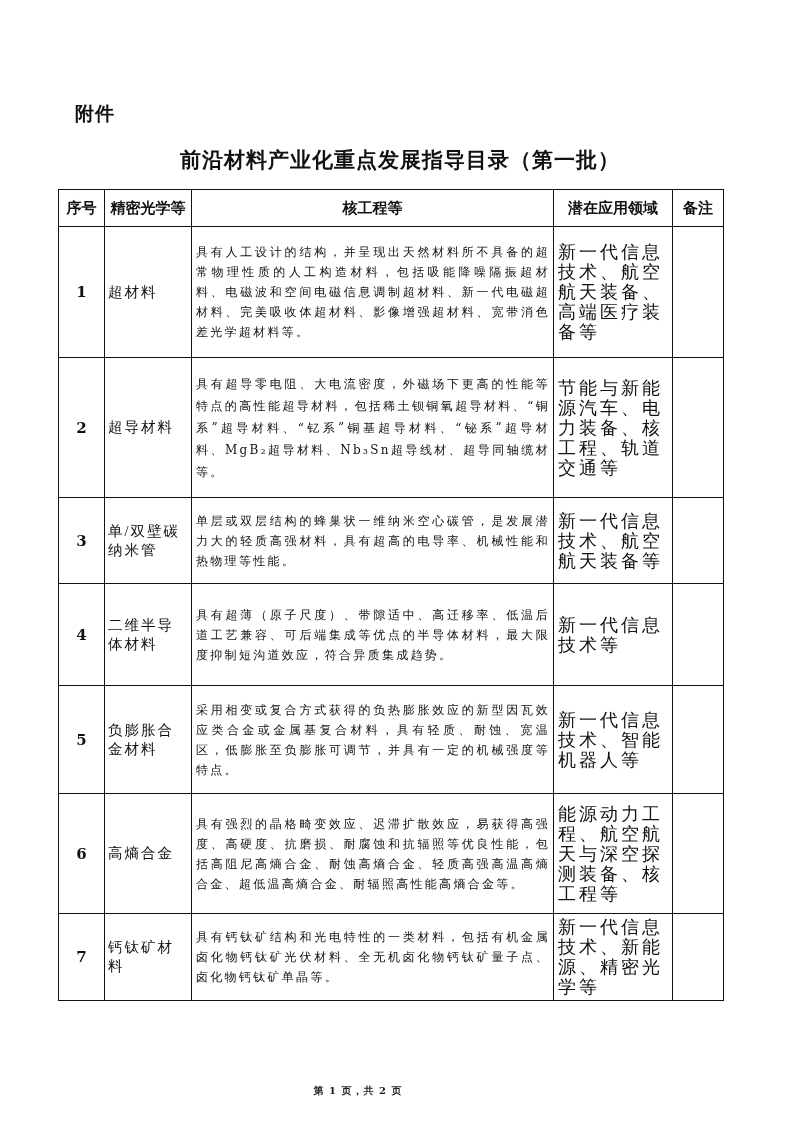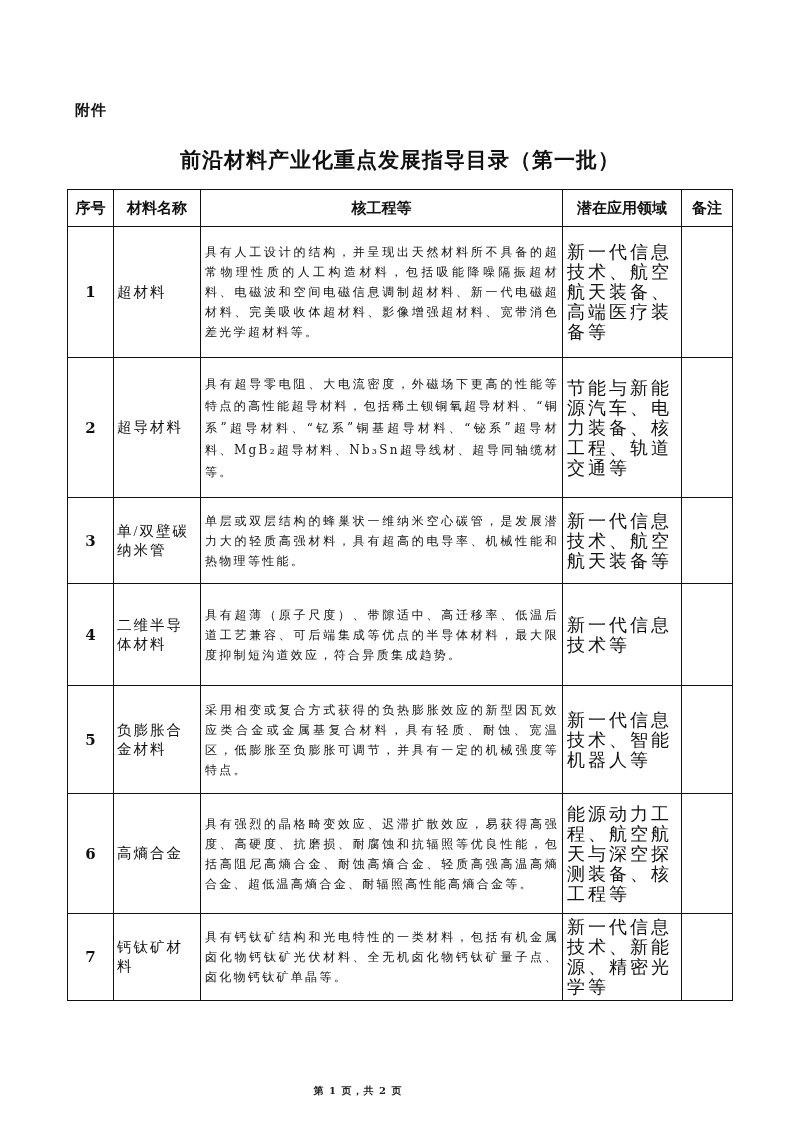--- a/index.html
+++ b/index.html
@@ -4,30 +4,30 @@
 <style>
   html, body { margin: 0; padding: 0; background: #ffffff; }
   body {
     width: 800px; height: 1132px; position: relative; overflow: hidden;
     font-family: "DejaVu Serif", "Liberation Serif", serif;
     color: #111111;
   }
   .attach {
     position: absolute; left: 75px; top: 101px;
     font-family: "DejaVu Sans", "Liberation Sans", sans-serif;
-    font-weight: bold; font-size: 15px; letter-spacing: 1px;
+    font-weight: bold; font-size: 19px; letter-spacing: 1px;
   }
   .title {
     position: absolute; left: 0; width: 800px; top: 146px;
     text-align: center;
     font-family: "DejaVu Sans", "Liberation Sans", sans-serif;
     font-weight: bold; font-size: 21px; letter-spacing: 1px;
   }
   table.catalog {
-    position: absolute; left: 67px; top: 189px;
+    position: absolute; left: 58px; top: 189px;
     width: 665px; border-collapse: collapse; table-layout: fixed;
   }
   table.catalog td, table.catalog th {
     border: 1.6px solid #111111; padding: 0; vertical-align: middle;
   }
   table.catalog th {
     height: 36px;
     font-family: "DejaVu Sans", "Liberation Sans", sans-serif;
     font-weight: bold; font-size: 15px; text-align: center;
   }
@@ -52,21 +52,21 @@
   <colgroup>
     <col style="width:46px">
     <col style="width:87px">
     <col style="width:362px">
     <col style="width:119px">
     <col style="width:51px">
   </colgroup>
   <thead>
     <tr>
       <th>序号</th>
-      <th>材料名称</th>
+      <th>精密光学等</th>
       <th>核工程等</th>
       <th>潜在应用领域</th>
       <th>备注</th>
     </tr>
   </thead>
   <tbody>
     <tr style="height:131px">
       <td class="c-no">1</td>
       <td class="c-name">超材料</td>
       <td class="c-feat">具有人工设计的结构，并呈现出天然材料所不具备的超常物理性质的人工构造材料，包括吸能降噪隔振超材料、电磁波和空间电磁信息调制超材料、新一代电磁超材料、完美吸收体超材料、影像增强超材料、宽带消色差光学超材料等。</td>

